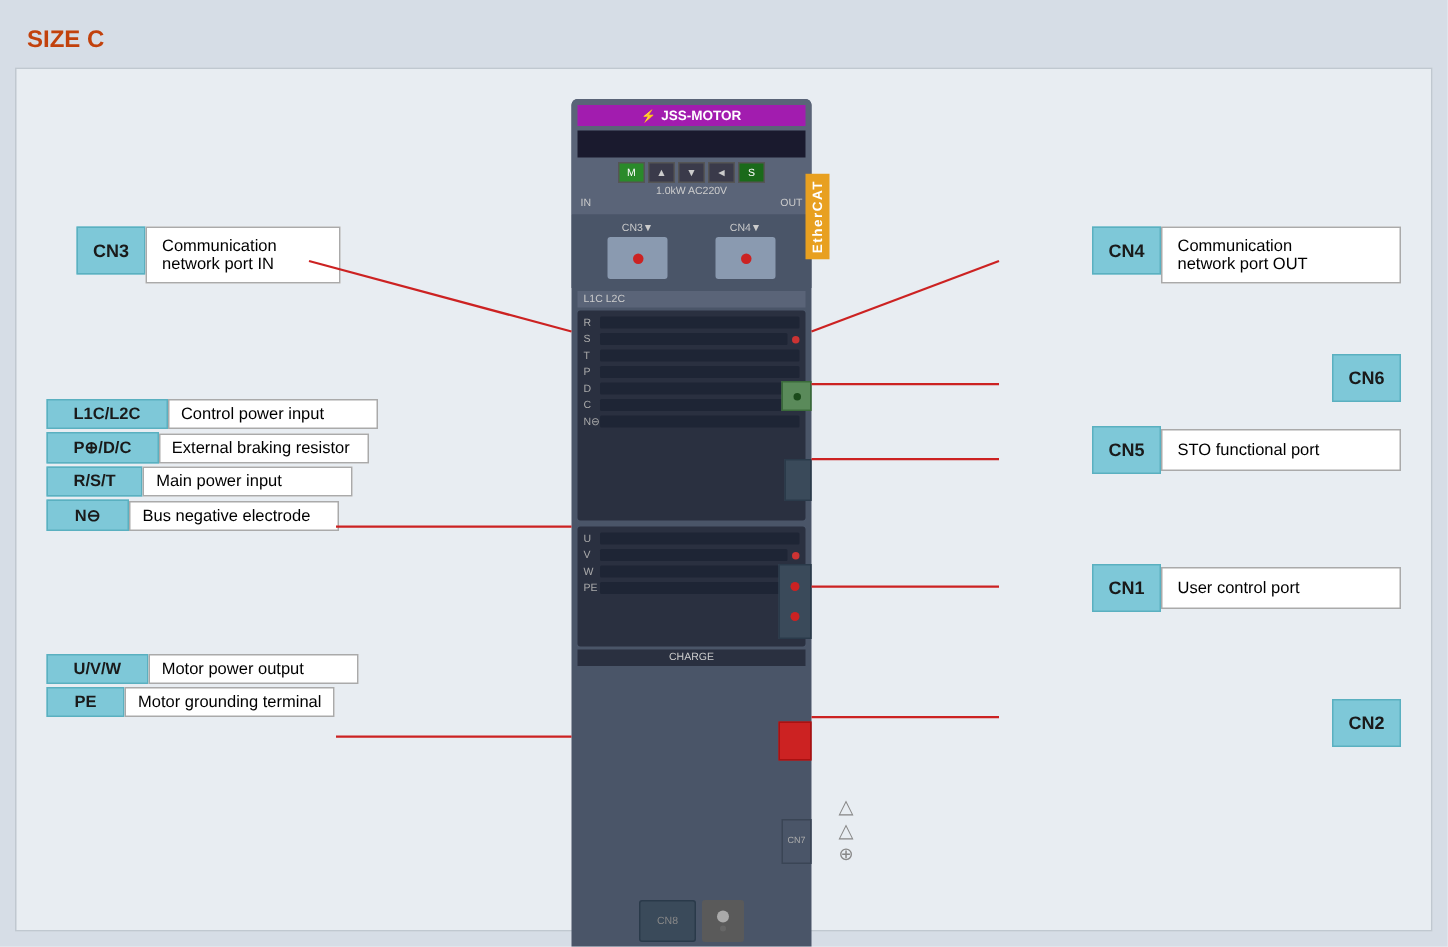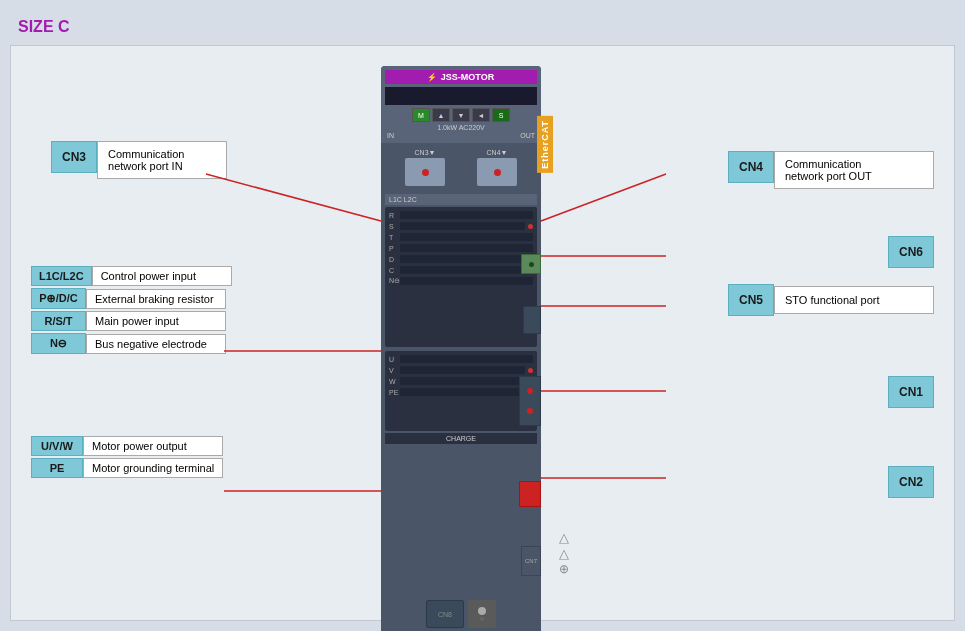--- a/index.html
+++ b/index.html
@@ -11,21 +11,21 @@
       position: relative;
       overflow: hidden;
     }
 
     .page-title {
       position: absolute;
       top: 18px;
       left: 18px;
       font-size: 16px;
       font-weight: bold;
-      color: #a21caf;
+      color: #c2410c;
     }
 
     
     .main-area {
       position: absolute;
       top: 45px;
       left: 10px;
       right: 10px;
       bottom: 10px;
       background: #e8edf2;
@@ -36,39 +36,39 @@
       display: flex;
       align-items: center;
       margin-bottom: 2px;
     }
 
     .label-tag {
       background: #7ec8d8;
       color: #1a1a1a;
       font-size: 11px;
       font-weight: bold;
-      padding: 3px 7px;
+      padding: 3px 17px;
       min-width: 52px;
       text-align: center;
       border: 1px solid #5ab0c0;
     }
 
     .label-desc {
       background: white;
       border: 1px solid #aaa;
       font-size: 11px;
       padding: 3px 8px;
       min-width: 140px;
     }
 
     
     .cn3-group {
       position: absolute;
       left: 20px;
-      top: 95px;
+      top: 105px;
       display: flex;
       align-items: flex-start;
       padding-left: 20px;
     }
 
     .cn3-tag {
       background: #7ec8d8;
       color: #1a1a1a;
       font-size: 12px;
       font-weight: bold;
@@ -270,20 +270,21 @@
     <div class="cn4-tag">CN6</div>
   </div>
 
   <div style="position:absolute; right:20px; top:238px; display:flex; align-items:center;">
     <div class="cn4-tag">CN5</div>
     <div class="cn3-desc" style="min-width:160px; padding:7px 10px;">STO functional port</div>
   </div>
 
   <div style="position:absolute; right:20px; top:330px; display:flex; align-items:center;">
     <div class="cn4-tag">CN1</div>
+    <div class="cn3-desc" style="min-width:160px; padding:7px 10px;">User control port</div>
   </div>
 
   <div style="position:absolute; right:20px; top:420px; display:flex; align-items:center;">
     <div class="cn4-tag">CN2</div>
   </div>
 
   <div class="drive-unit" style="position:absolute; left:370px; top:20px; width:160px; height:570px;">
 
     <div class="ethercat-label">EtherCAT</div>
 

